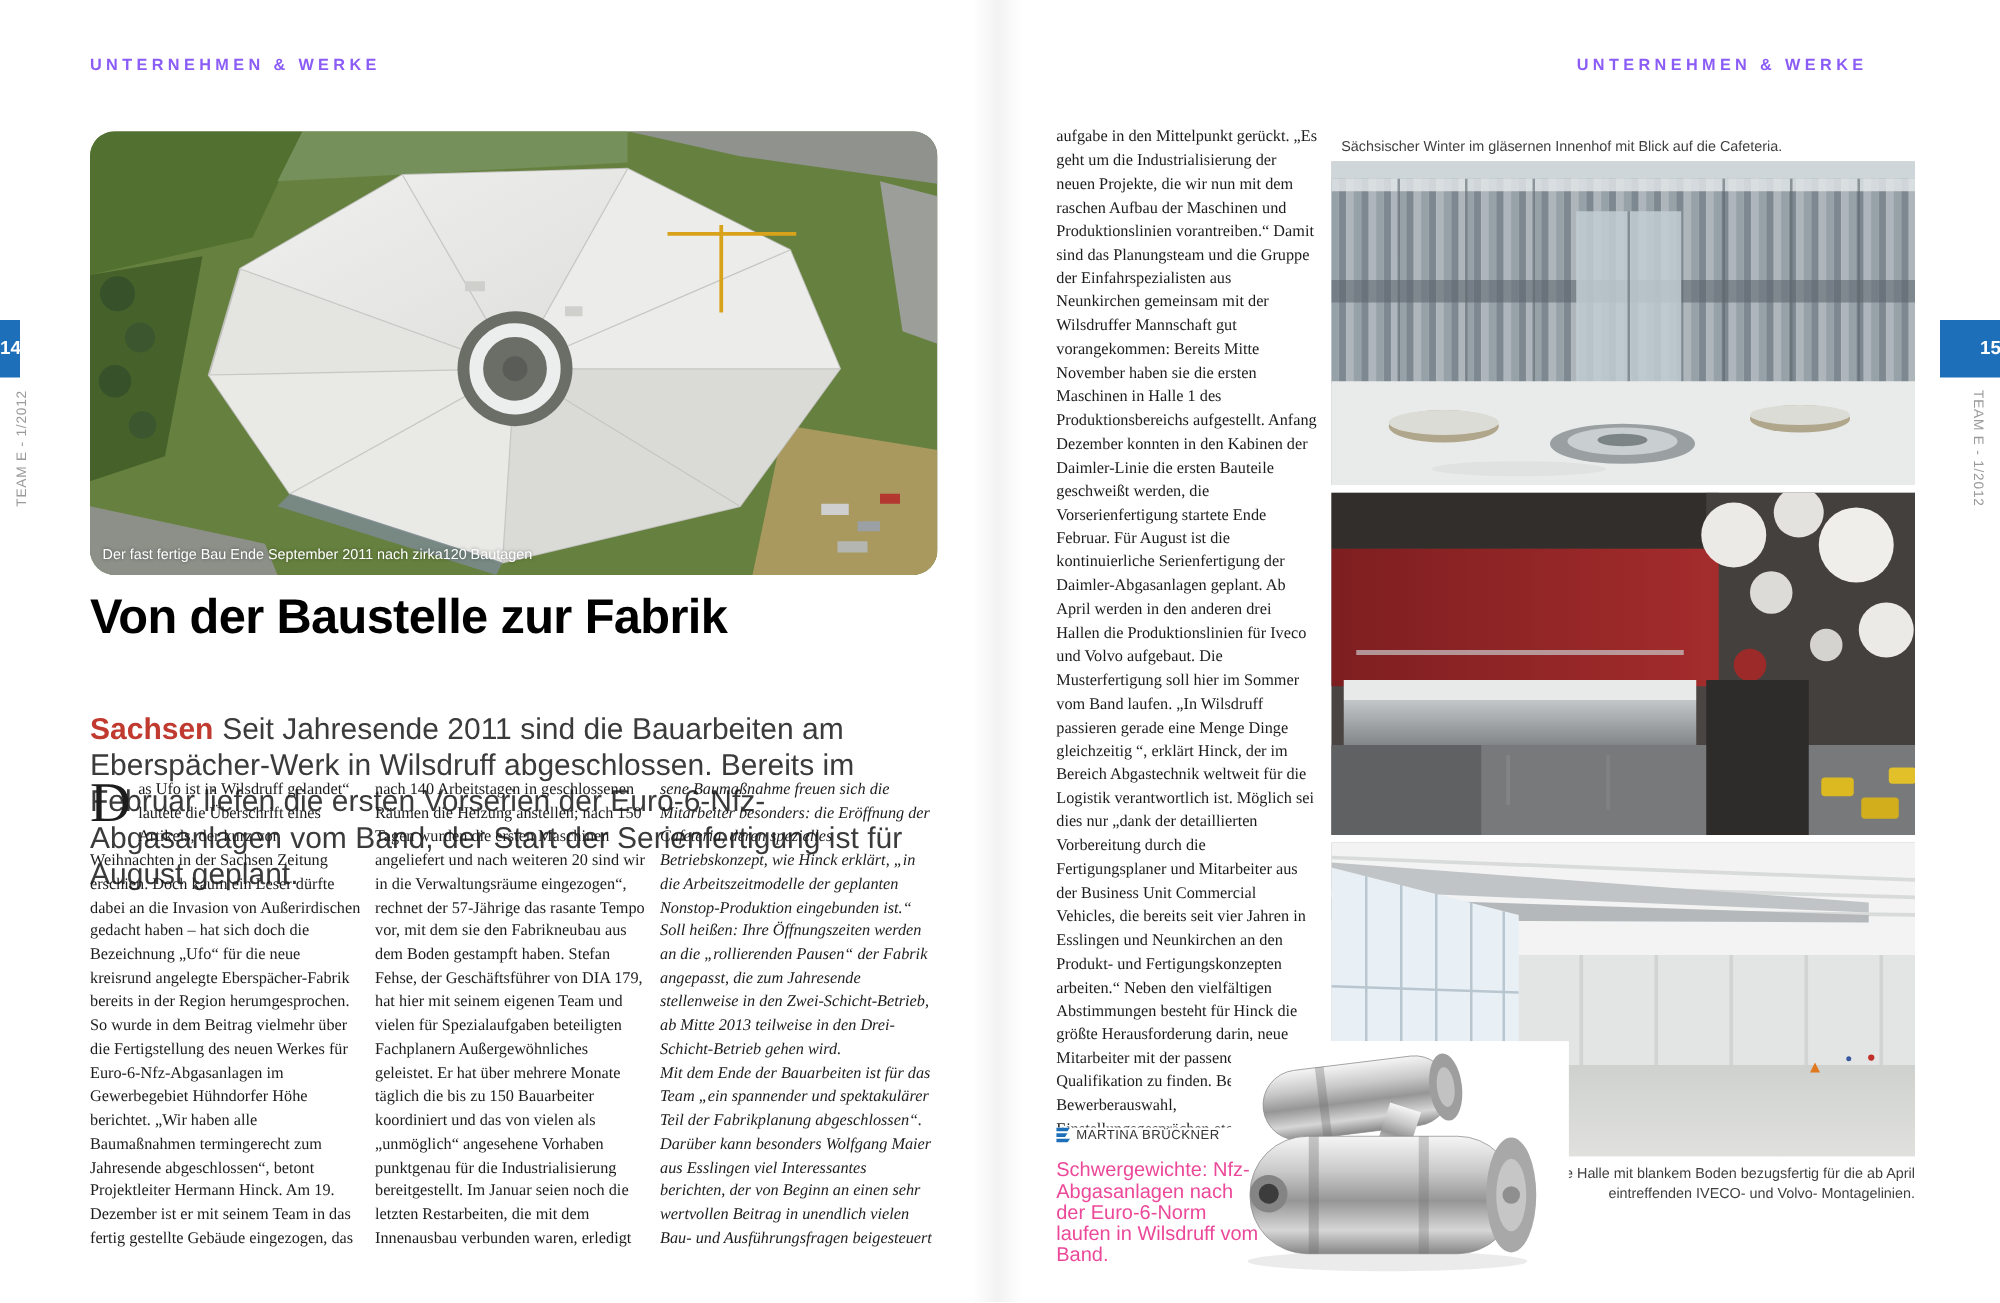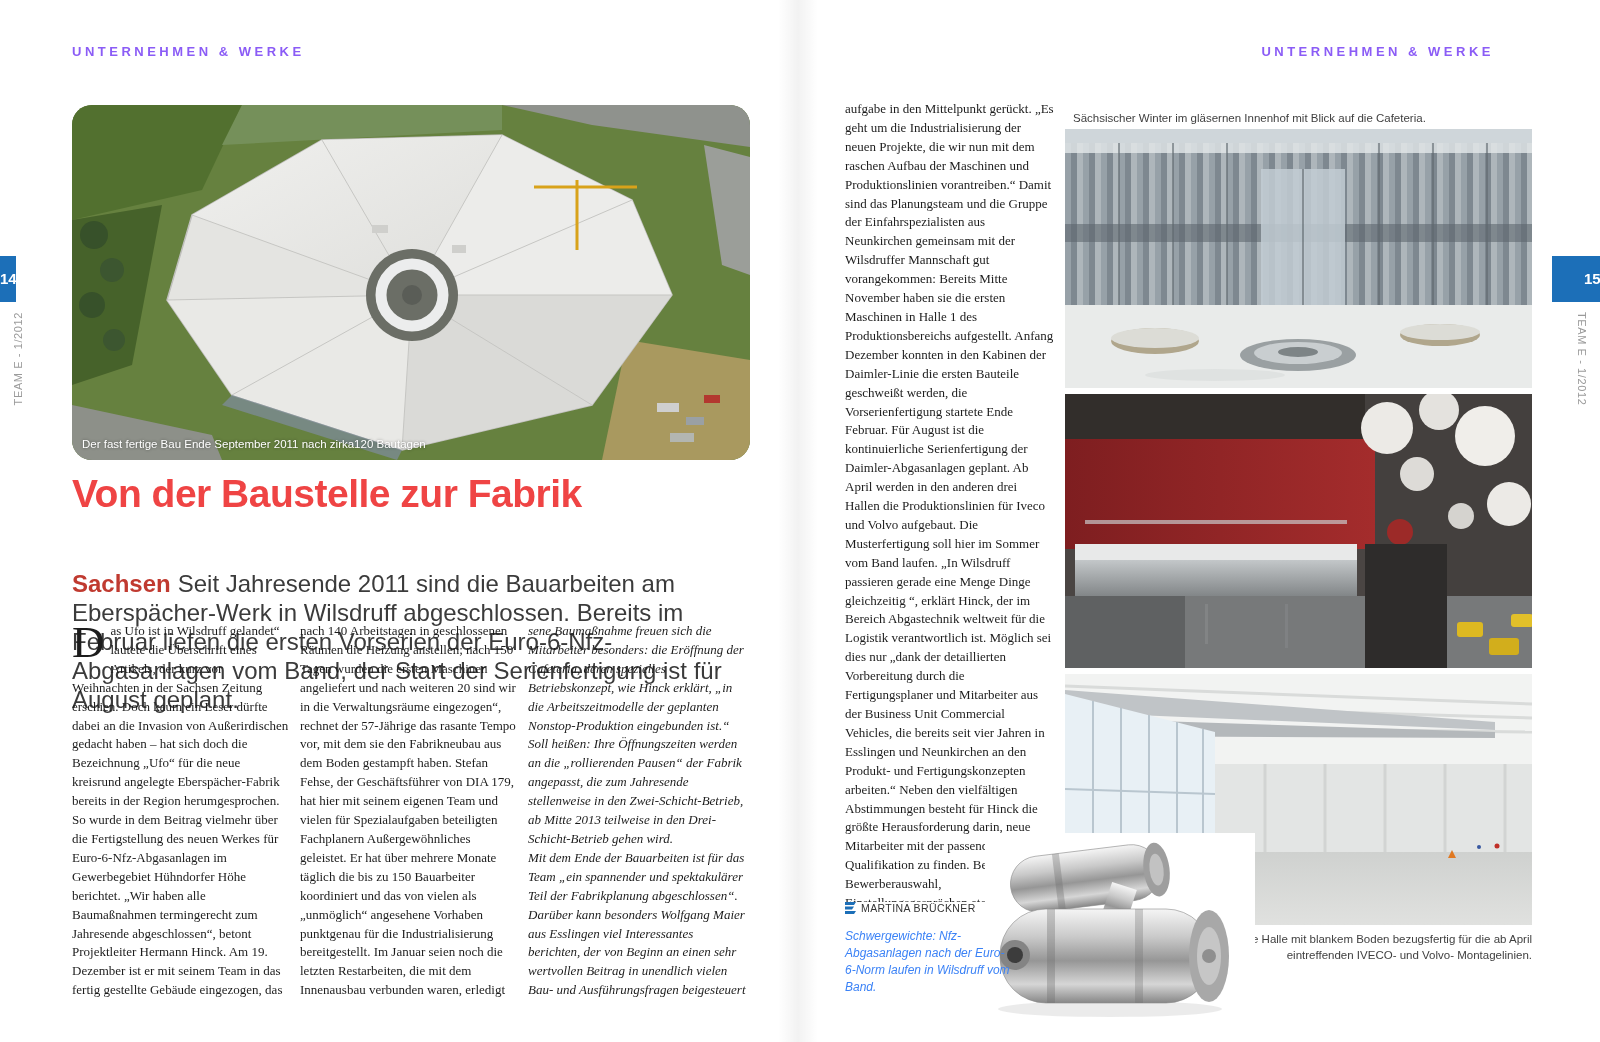--- a/index.html
+++ b/index.html
@@ -16,39 +16,39 @@
   .tab-right{right:0;padding-left:32px;}
   .vtext{position:absolute;top:312px;color:#9a9a9a;font-size:11px;letter-spacing:0.6px;white-space:nowrap;}
   .vtext-left{left:12px;writing-mode:vertical-rl;transform:rotate(180deg);}
   .vtext-right{right:12px;writing-mode:vertical-rl;}
   .photo{position:absolute;overflow:hidden;background:#ccc;}
   .photo svg{display:block;}
   .aerial{left:72px;top:105px;width:678px;height:355px;}
   .overlay-cap{position:absolute;left:10px;bottom:8px;color:#fff;font-size:11.5px;line-height:15.5px;
                text-shadow:0 0 3px rgba(0,0,0,0.45);}
   .title{position:absolute;left:72px;top:472px;margin:0;font-weight:600;font-size:39px;
-         letter-spacing:-0.5px;color:#ef4444;}
+         letter-spacing:-0.5px;color:#000000;}
   .lead{position:absolute;left:72px;top:545px;width:650px;font-size:24px;line-height:29px;color:#3b3b3b;}
   .lead .tag{color:#c03a30;font-weight:700;margin-right:7px;}
   .bodytext{font-family:"Liberation Serif",serif;font-size:13px;line-height:18.9px;color:#1c1c1c;
             hyphens:auto;-webkit-hyphens:auto;}
   .col{position:absolute;top:622px;width:218px;height:380px;overflow:hidden;}
   .col-1{left:72px;}
   .col-2{left:300px;}
   .col-3{left:528px;font-style:italic;}
   .col-3 .part+.part{margin-top:0;}
   .dropcap{float:left;font-family:"Liberation Serif",serif;font-size:45px;line-height:36px;
            padding:2px 6px 0 0;color:#1c1c1c;}
   .p2col{position:absolute;left:845px;top:100px;width:210px;height:802px;overflow:hidden;}
   .byline{position:absolute;left:845px;top:902px;display:flex;align-items:center;gap:5px;
           font-size:10.5px;font-weight:400;letter-spacing:0.4px;color:#333;z-index:8;justify-content:flex-end;}
   .eb-logo{width:11px;height:12px;display:inline-block;}
   .cap{font-size:11.5px;line-height:15.5px;color:#3f3f3f;}
-  .cap-exhaust{position:absolute;left:845px;top:928px;width:165px;font-size:12px;line-height:17px;
-               color:#3b82f6;z-index:8;font-style:italic;}
+  .cap-exhaust{position:absolute;left:845px;top:928px;width:165px;font-size:16px;line-height:17px;
+               color:#ec4899;z-index:8;}
   .cap-courtyard{position:absolute;left:1073px;top:111px;}
   .cap-hall{position:absolute;left:1150px;top:932px;width:382px;text-align:right;}
   .photo1{left:1065px;top:129px;width:467px;height:259px;}
   .photo2{left:1065px;top:394px;width:467px;height:274px;}
   .photo3{left:1065px;top:674px;width:467px;height:251px;}
   .exhaust{position:absolute;left:985px;top:833px;width:270px;height:190px;background:#fff;z-index:5;}
 </style>
 </head>
 <body>
 

